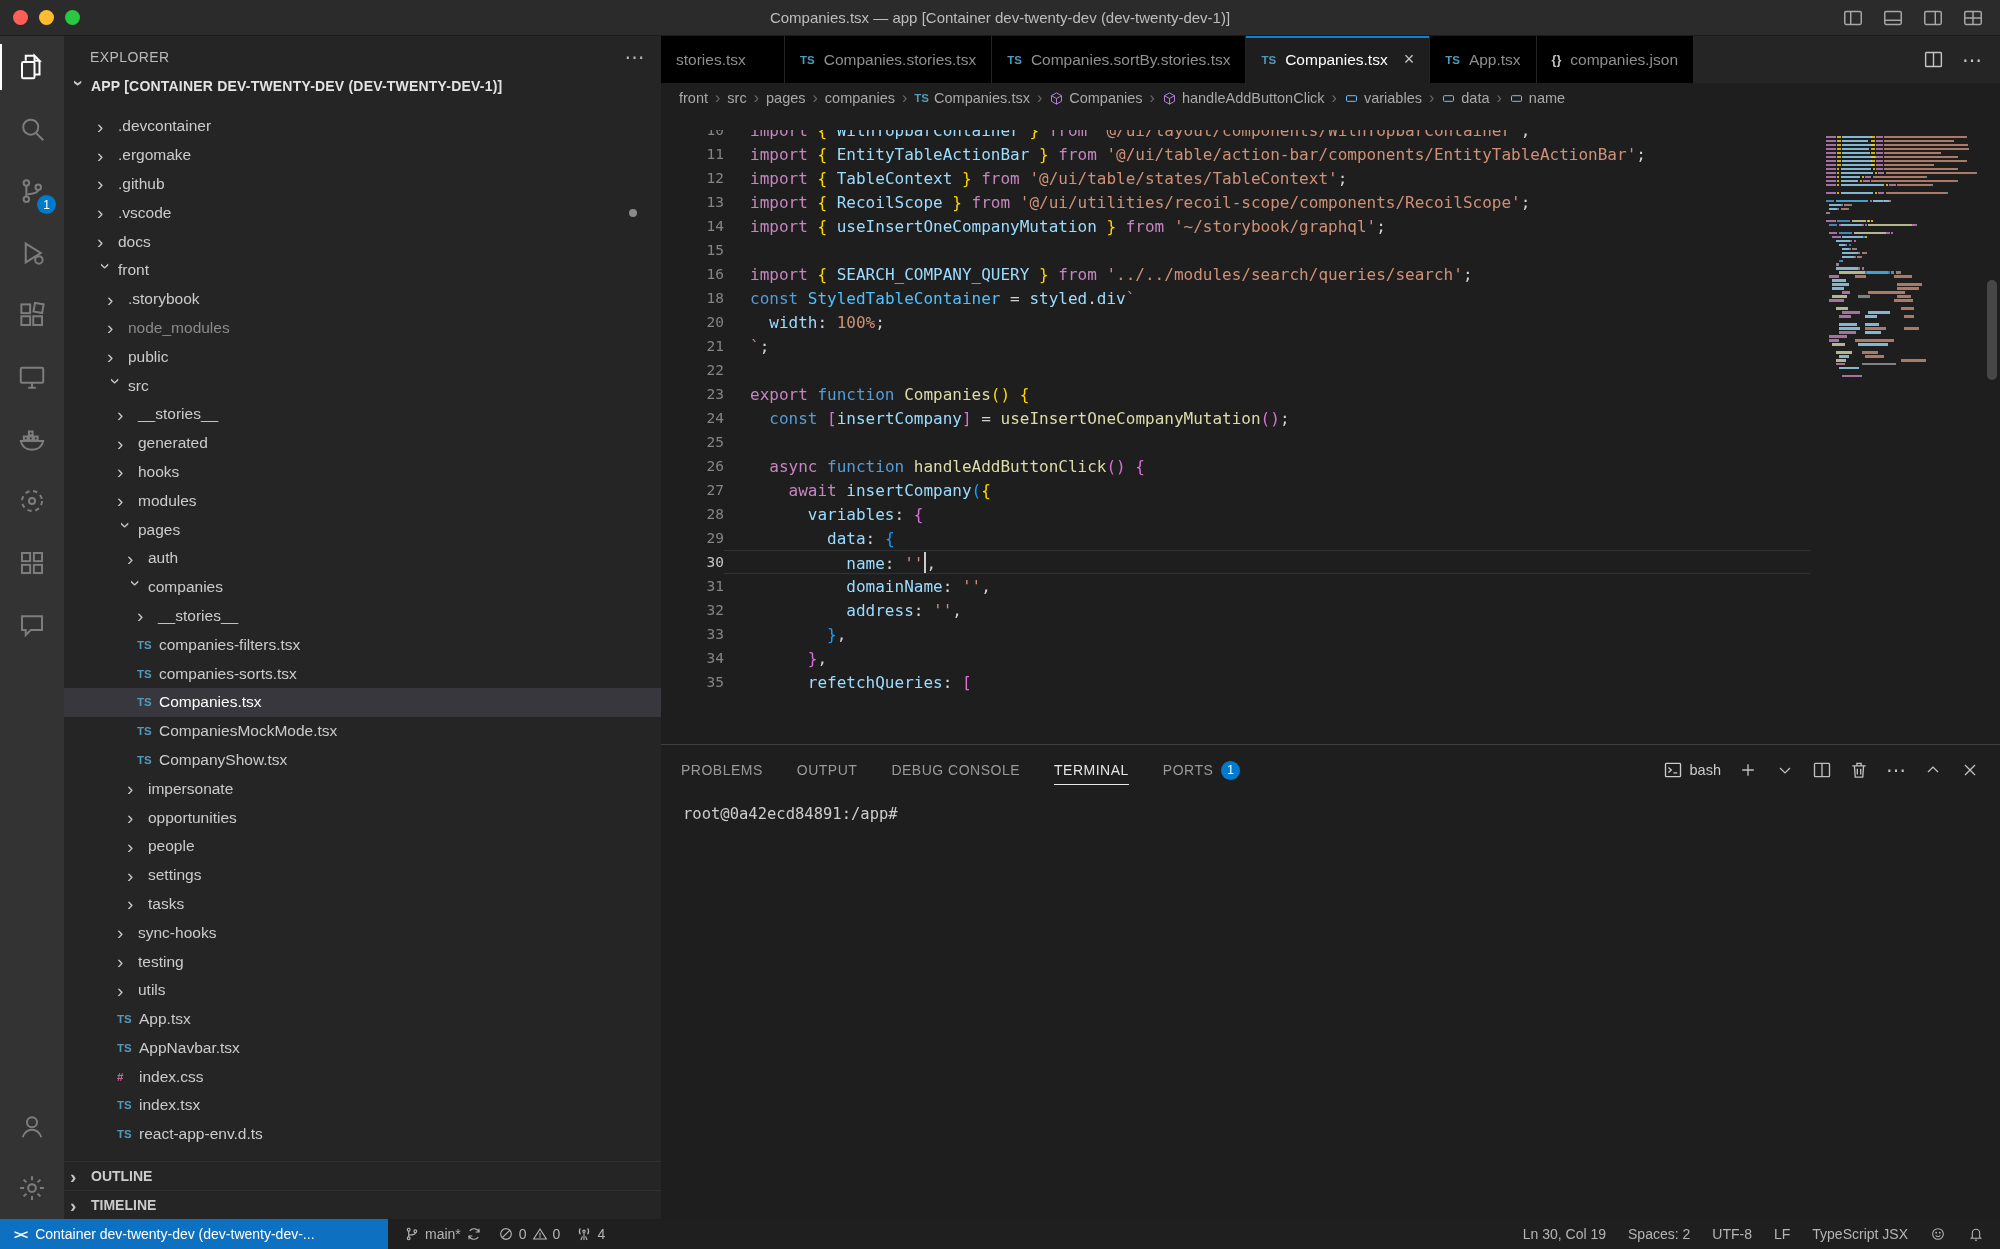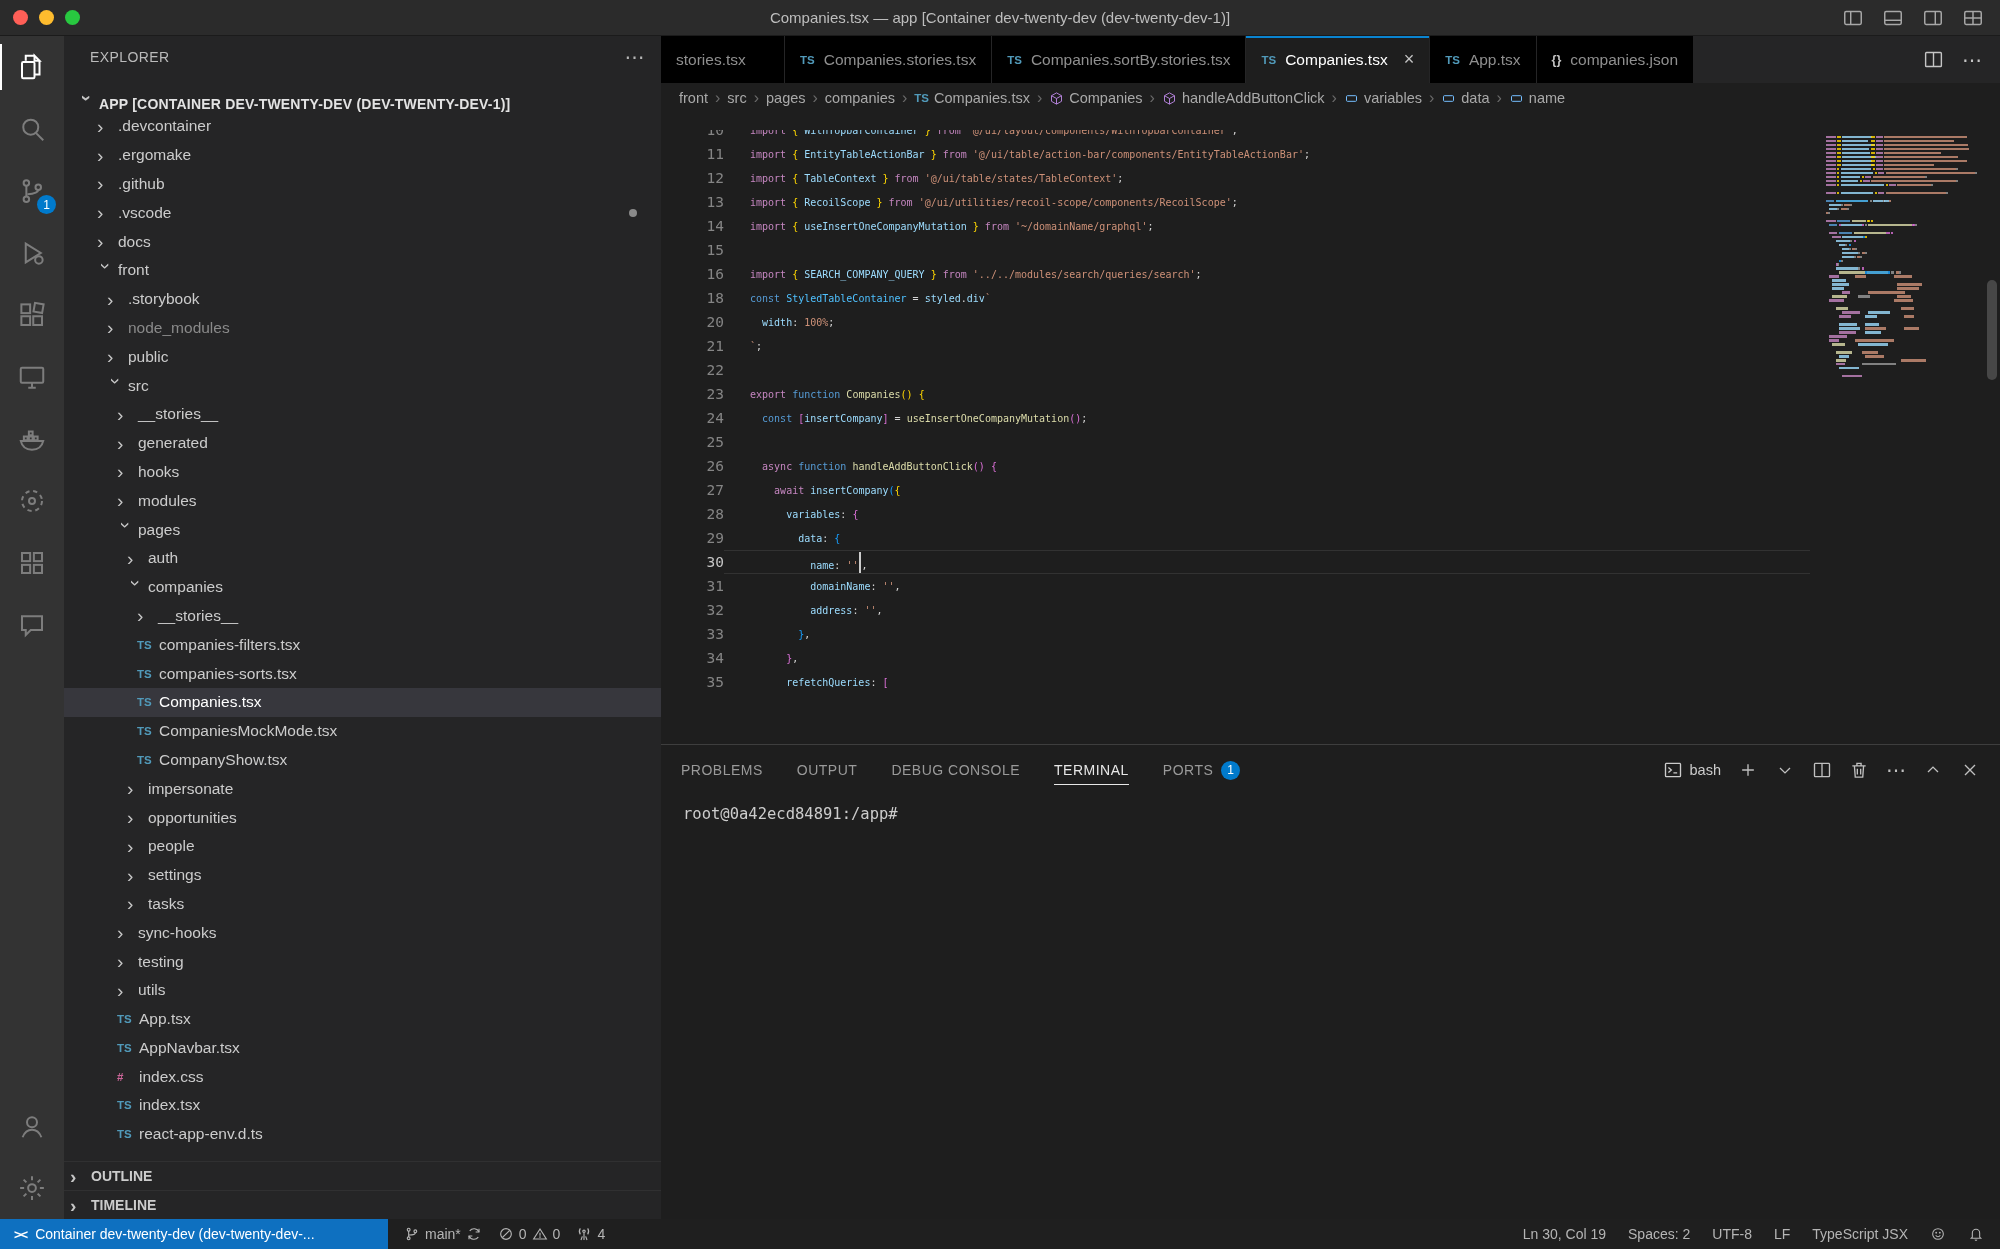--- a/index.html
+++ b/index.html
@@ -21,21 +21,21 @@
   .ab-item.active{color:#ffffff}
   .ab-item.active::before{content:'';position:absolute;left:0;top:8px;bottom:8px;width:2px;background:#ffffff}
   .ab-item .ic{width:30px;height:30px}
   .ab-badge{position:absolute;right:8px;bottom:8px;min-width:19px;height:19px;border-radius:10px;background:#007acc;color:#fff;font-size:12px;display:flex;align-items:center;justify-content:center;padding:0 3px}
   .ab-bottom{margin-top:auto}
 
   
   #sidebar{position:absolute;top:36px;left:64px;width:597px;bottom:30px;background:#252526;overflow:hidden}
   .sb-head{height:42px;display:flex;align-items:center;padding:0 16px 0 26px;font-size:14px;color:#bbbbbb;letter-spacing:.4px}
   .sb-head .more{margin-left:auto;color:#b5b5b5;font-size:20px}
-  .proj-row{height:34px;display:flex;align-items:flex-end;font-weight:700;font-size:14px;color:#e3e3e3;padding-left:14px;letter-spacing:.2px}
+  .proj-row{height:34px;display:flex;align-items:flex-start;font-weight:700;font-size:14px;color:#e3e3e3;padding-left:6px;letter-spacing:.2px}
   #file-tree{position:absolute;top:76px;left:0;right:0;bottom:58px;overflow:hidden}
   .tree-row{height:28.8px;display:flex;align-items:center;font-size:15.5px;color:#cccccc;position:relative;white-space:nowrap}
   .tree-row.selected{background:#37373d;color:#ffffff}
   .tree-row.dimmed .tlabel{color:#8a8a8a}
   .chev{display:inline-block;width:21px;color:#c5c5c5;font-size:19px;line-height:1;transform-origin:40% 55%}
   .chev.open{transform:rotate(90deg)}
   .ficon{display:inline-block;width:22px;font-weight:700;font-size:11.5px;letter-spacing:0}
   .ficon.ts{color:#519aba}.ficon.css{color:#cc6699}
   .mod-dot{position:absolute;right:24px;width:8px;height:8px;border-radius:50%;background:#8a8a8a}
   .sb-bottom{position:absolute;left:0;right:0;bottom:0}
@@ -58,21 +58,21 @@
   .bc-sep{color:#6a6a6a;margin:0 7px;font-size:16px}
   .bc-item{display:flex;align-items:center;gap:5px}
   .sym{width:15px;height:15px}
 
   
   #editor{position:absolute;left:661px;top:130px;right:0;height:631px;overflow:hidden}
   #code{position:absolute;left:0;right:0;top:-12px}
   .line{display:flex;height:24px;align-items:center;position:relative}
   .num{width:63px;text-align:right;color:#858585;font-family:"DejaVu Sans Mono",monospace;font-size:14.5px;flex:none}
   .lgap{width:26px;flex:none}
-  .codetext{font-family:"DejaVu Sans Mono",monospace;font-size:10px;white-space:pre;color:#d4d4d4}
+  .codetext{font-family:"DejaVu Sans Mono",monospace;font-size:16px;white-space:pre;color:#d4d4d4}
   .line.cur .num{color:#c6c6c6}
   .line.cur::after{content:'';position:absolute;left:63px;right:190px;top:0;bottom:0;border-top:1px solid #323232;border-bottom:1px solid #323232;pointer-events:none}
   .tk-pl{color:#d4d4d4}.tk-kw{color:#c586c0}.tk-kw2{color:#569cd6}.tk-fn{color:#dcdcaa}.tk-id{color:#9cdcfe}
   .tk-cn{color:#4fc1ff}.tk-str{color:#ce9178}.tk-b1{color:#ffd700}.tk-b2{color:#da70d6}.tk-b3{color:#179fff}
   .cursor{display:inline-block;width:2px;height:21px;background:#cccccc;vertical-align:-4px;margin:0 0 0 1px}
   #minimap{position:absolute;top:2px;right:16px;width:158px}
   .mrow{height:2.4px;margin-bottom:1.6px;position:relative}
   .mseg{position:absolute;top:0;height:100%;opacity:.8}
   #vthumb{position:absolute;right:3px;top:150px;width:10px;height:100px;background:rgba(150,150,150,.35);border-radius:6px}
 
@@ -546,21 +546,21 @@
         <span class="codetext"><span class="tk-kw">import</span><span class="tk-pl"> </span><span class="tk-b1">{</span><span class="tk-id"> TableContext </span><span class="tk-b1">}</span><span class="tk-pl"> </span><span class="tk-kw">from</span><span class="tk-pl"> </span><span class="tk-str">'@/ui/table/states/TableContext'</span><span class="tk-pl">;</span></span>
       </div>
       <div class="line">
         <span class="num">13</span>
         <span class="lgap"></span>
         <span class="codetext"><span class="tk-kw">import</span><span class="tk-pl"> </span><span class="tk-b1">{</span><span class="tk-id"> RecoilScope </span><span class="tk-b1">}</span><span class="tk-pl"> </span><span class="tk-kw">from</span><span class="tk-pl"> </span><span class="tk-str">'@/ui/utilities/recoil-scope/components/RecoilScope'</span><span class="tk-pl">;</span></span>
       </div>
       <div class="line">
         <span class="num">14</span>
         <span class="lgap"></span>
-        <span class="codetext"><span class="tk-kw">import</span><span class="tk-pl"> </span><span class="tk-b1">{</span><span class="tk-id"> useInsertOneCompanyMutation </span><span class="tk-b1">}</span><span class="tk-pl"> </span><span class="tk-kw">from</span><span class="tk-pl"> </span><span class="tk-str">'~/domainName/graphql'</span><span class="tk-pl">;</span></span>
+        <span class="codetext"><span class="tk-kw">import</span><span class="tk-pl"> </span><span class="tk-b1">{</span><span class="tk-id"> useInsertOneCompanyMutation </span><span class="tk-b1">}</span><span class="tk-pl"> </span><span class="tk-kw">from</span><span class="tk-pl"> </span><span class="tk-str">'~/storybook/graphql'</span><span class="tk-pl">;</span></span>
       </div>
       <div class="line">
         <span class="num">15</span>
         <span class="lgap"></span>
         <span class="codetext"></span>
       </div>
       <div class="line">
         <span class="num">16</span>
         <span class="lgap"></span>
         <span class="codetext"><span class="tk-kw">import</span><span class="tk-pl"> </span><span class="tk-b1">{</span><span class="tk-id"> SEARCH_COMPANY_QUERY </span><span class="tk-b1">}</span><span class="tk-pl"> </span><span class="tk-kw">from</span><span class="tk-pl"> </span><span class="tk-str">'../../modules/search/queries/search'</span><span class="tk-pl">;</span></span>

